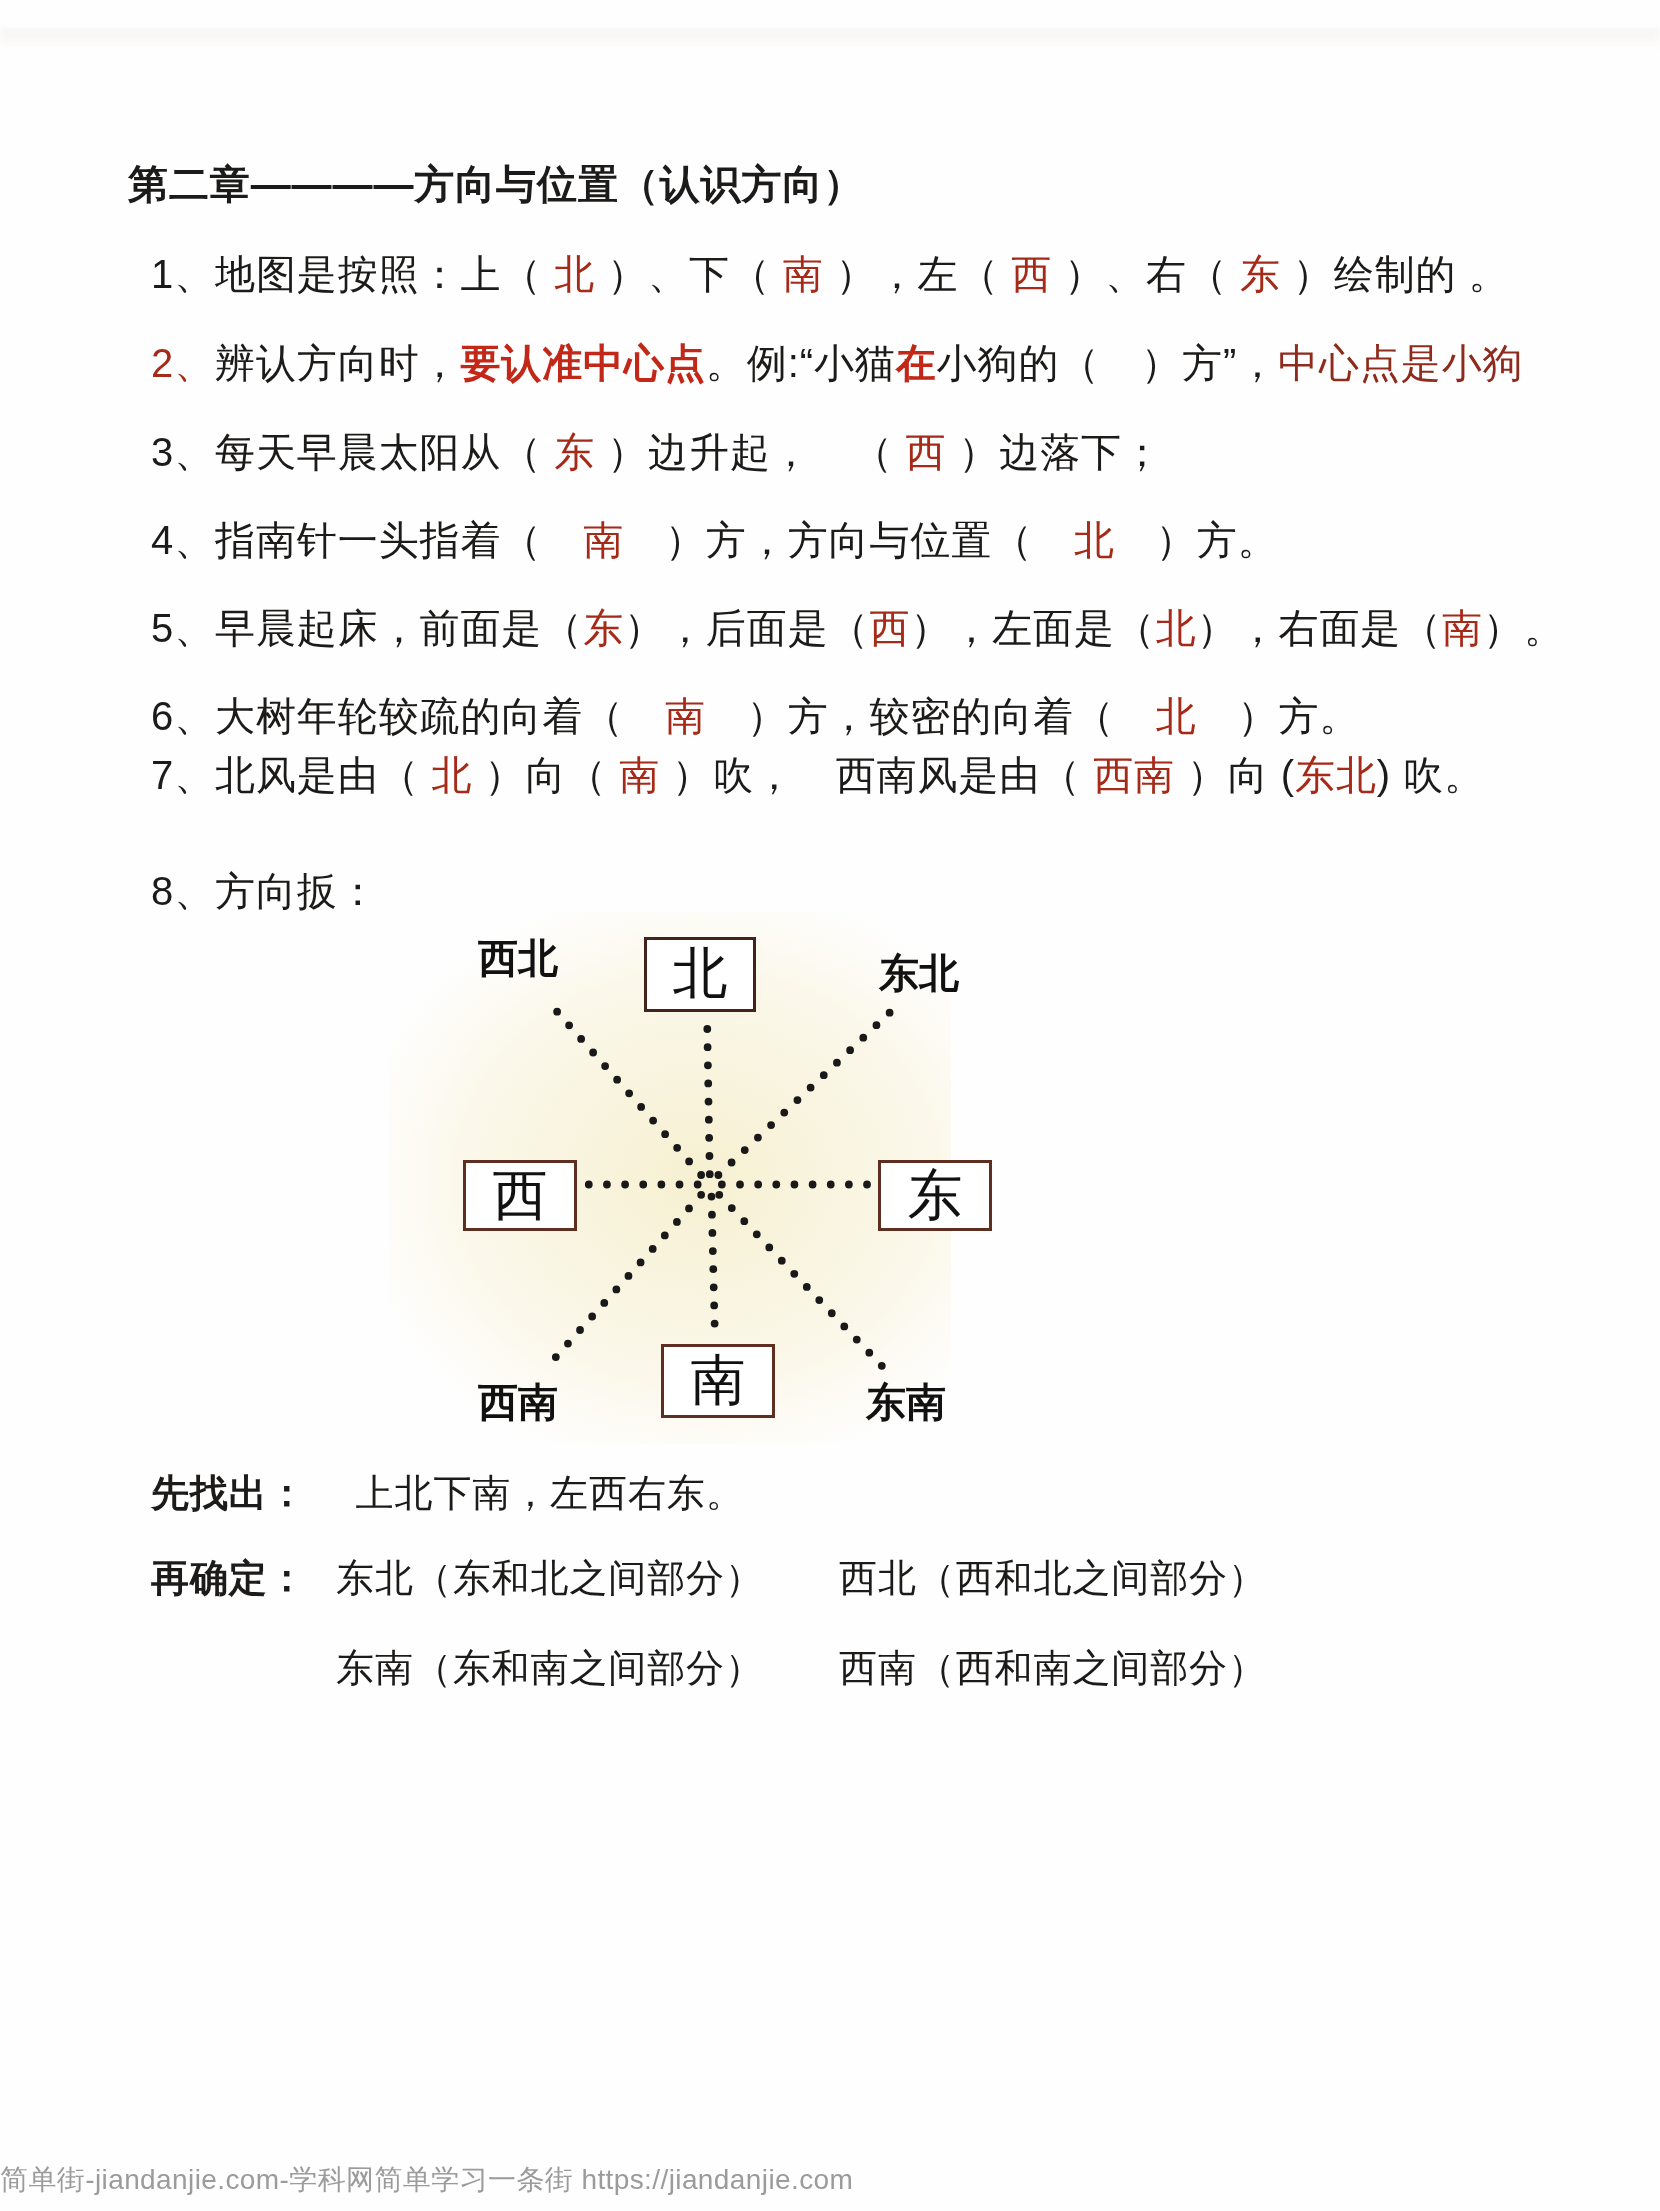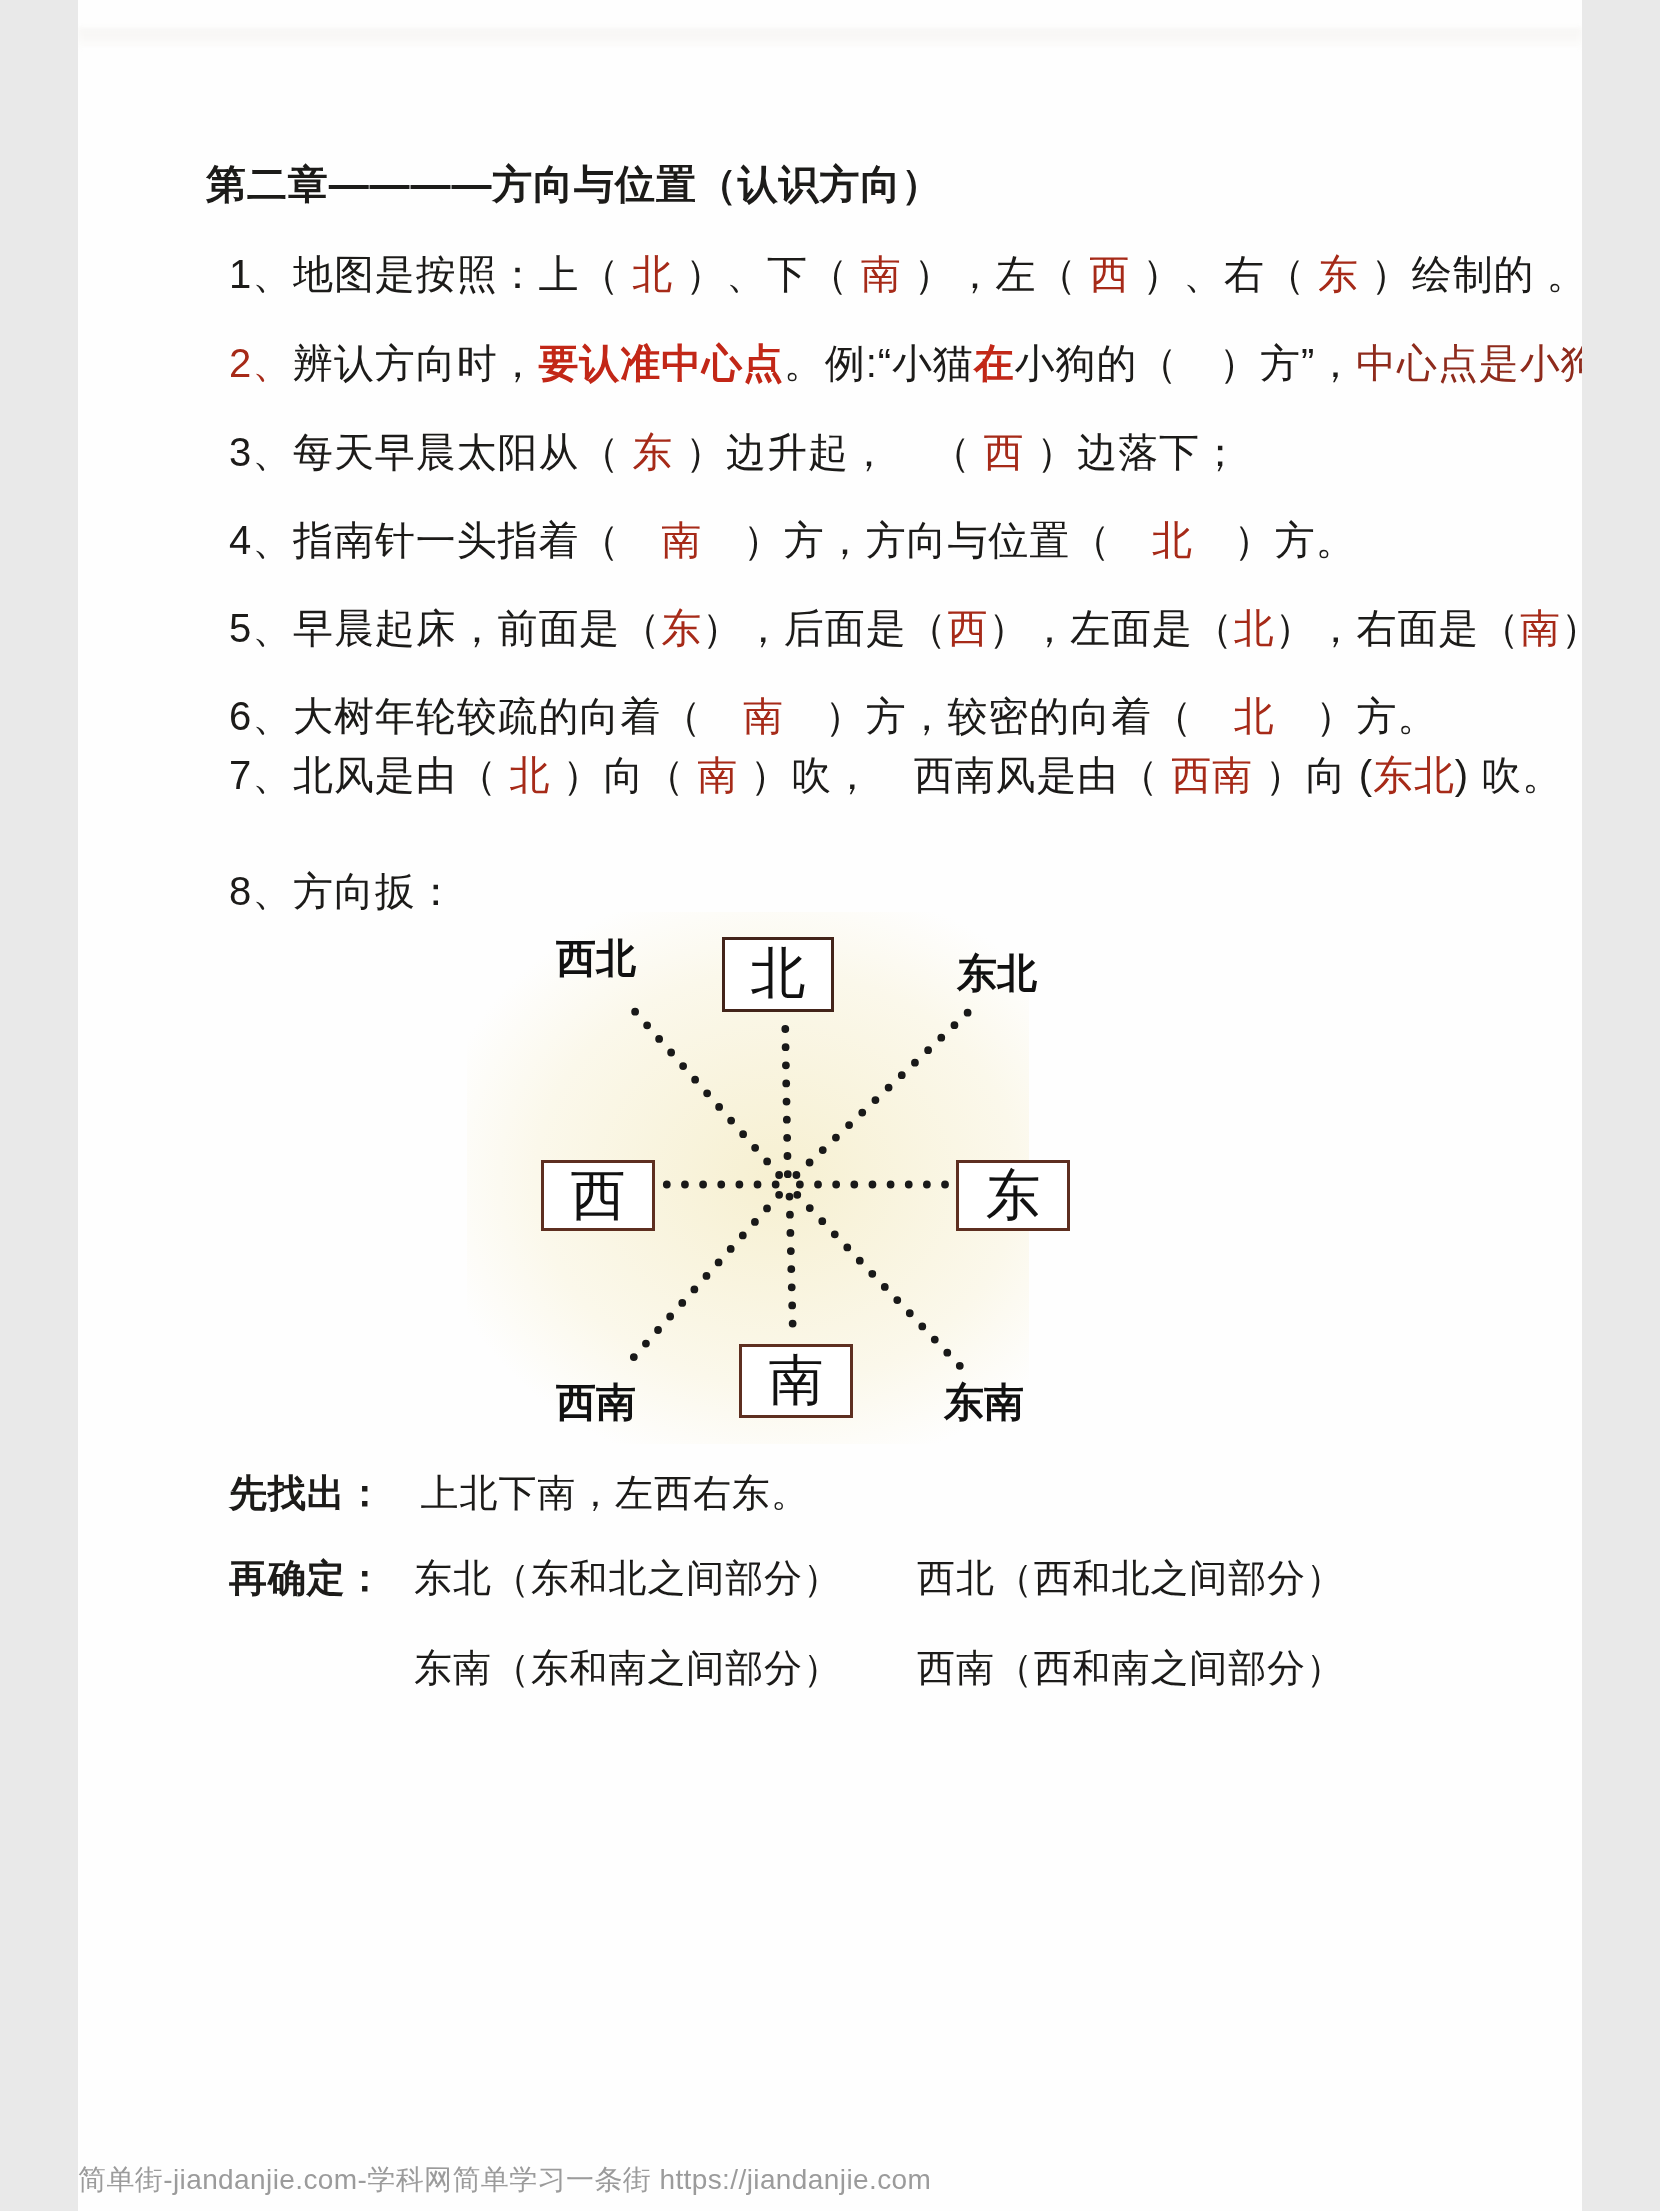--- a/index.html
+++ b/index.html
@@ -8,21 +8,21 @@
     --brightred:#c22717;
     --maroon:#8e2b1c;
     --boxborder:#5e2f20;
     --wash:#f6efcf;
     --footer:#9b9b9b;
     --paper:#fefefe;
   }
   html,body{margin:0;padding:0;}
   body{background:#e9e9e9;font-family:"Liberation Sans","DejaVu Sans",sans-serif;}
   .page{
-    position:relative;width:1504px;height:2212px;background:var(--paper);
+    position:relative;width:1660px;height:2212px;background:var(--paper);
     overflow:hidden;margin:0 auto;color:var(--ink);
   }
   .scan-band{
     position:absolute;top:28px;left:0;width:100%;height:19px;
     background:linear-gradient(#efedea,#fbfaf8);opacity:.5;filter:blur(2.6px);
   }
   .title{
     position:absolute;left:128px;top:157px;font-size:40px;font-weight:bold;
     letter-spacing:0.9px;white-space:nowrap;
   }
@@ -64,21 +64,21 @@
     font-weight:bold;font-size:40px;color:#111;white-space:nowrap;
   }
   .lab-nw{left:236px;top:23px;text-align:center;}
   .lab-ne{left:637px;top:38px;}
   .lab-sw{left:236px;top:467px;}
   .lab-se{left:624px;top:467px;}
   
   .summary-line{position:absolute;font-size:38px;white-space:nowrap;letter-spacing:0.9px;}
   .sum-label{font-weight:bold;}
   .line-a{left:151px;top:1468px;}
-  .line-a .sum-text{margin-left:36px;}
+  .line-a .sum-text{margin-left:49px;}
   .line-b-label{left:151px;top:1553px;}
   .col1-row1{left:336px;top:1553px;}
   .col2-row1{left:839px;top:1553px;}
   .col1-row2{left:336px;top:1643px;}
   .col2-row2{left:839px;top:1643px;}
   .footer{
     position:absolute;left:0;top:2161px;width:100%;text-align:left;
     font-size:28px;color:var(--footer);letter-spacing:0.4px;
   }
 </style>

